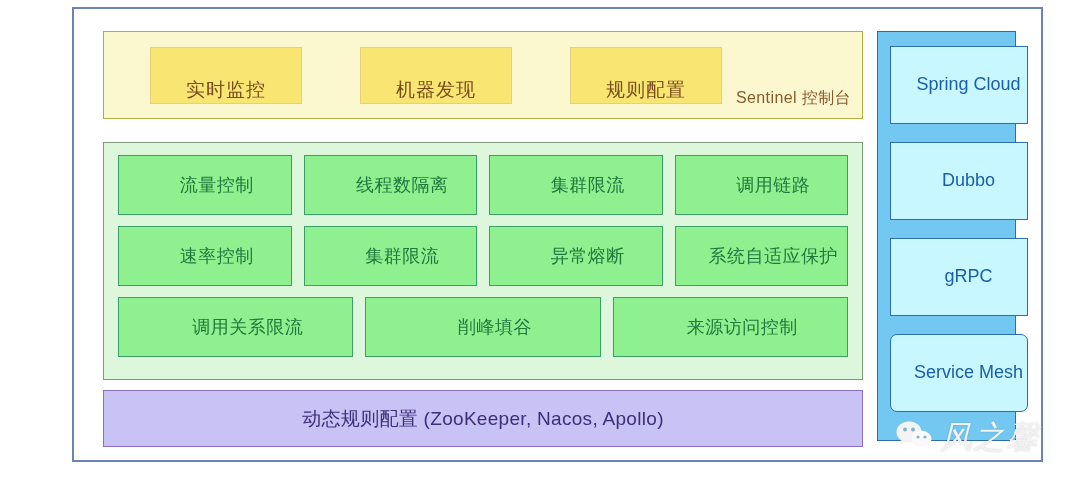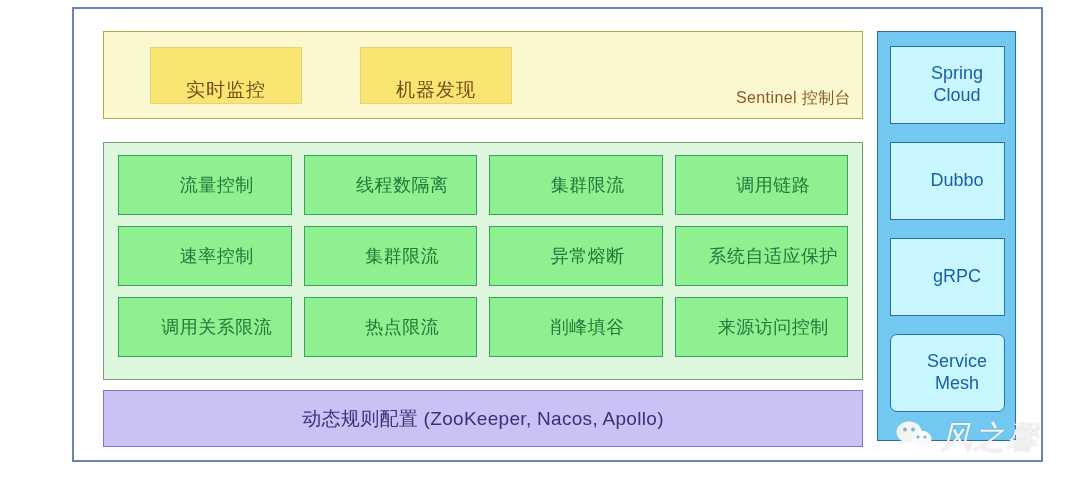--- a/index.html
+++ b/index.html
@@ -135,21 +135,21 @@
     top: 22px;
     box-sizing: border-box;
     width: 139px;
     height: 410px;
     background: #73c8f2;
     border: 1.5px solid #2d6ea8;
     padding: 14px 12px;
   }
   .adapter-tile {
     box-sizing: border-box;
-    width: 115px;
+    width: 138px;
     height: 78px;
     background: #c8f7ff;
     border: 1.5px solid #2d6ea8;
     display: flex;
     align-items: center;
     justify-content: center;
     text-align: center;
     font-size: 18px;
     line-height: 1.22;
     color: #1a5fa8;
@@ -185,20 +185,23 @@
   <div id="main-column">
 
     <div id="console-panel">
       <div id="console-tiles">
         <div class="console-tile">
           <span>实时监控</span>
         </div>
         <div class="console-tile">
           <span>机器发现</span>
         </div>
+        <div class="console-tile">
+          <span>规则配置</span>
+        </div>
       </div>
       <div id="console-caption">Sentinel 控制台</div>
     </div>
 
     <div id="core-panel">
 
       <div class="core-row">
         <div class="core-tile">
           <span>流量控制</span>
         </div>
@@ -224,23 +227,20 @@
           <span>异常熔断</span>
         </div>
         <div class="core-tile">
           <span>系统自适应保护</span>
         </div>
       </div>
 
       <div class="core-row">
         <div class="core-tile">
           <span>调用关系限流</span>
-        </div>
-        <div class="core-tile">
-          <span>热点限流</span>
         </div>
         <div class="core-tile">
           <span>削峰填谷</span>
         </div>
         <div class="core-tile">
           <span>来源访问控制</span>
         </div>
       </div>
 
     </div>

